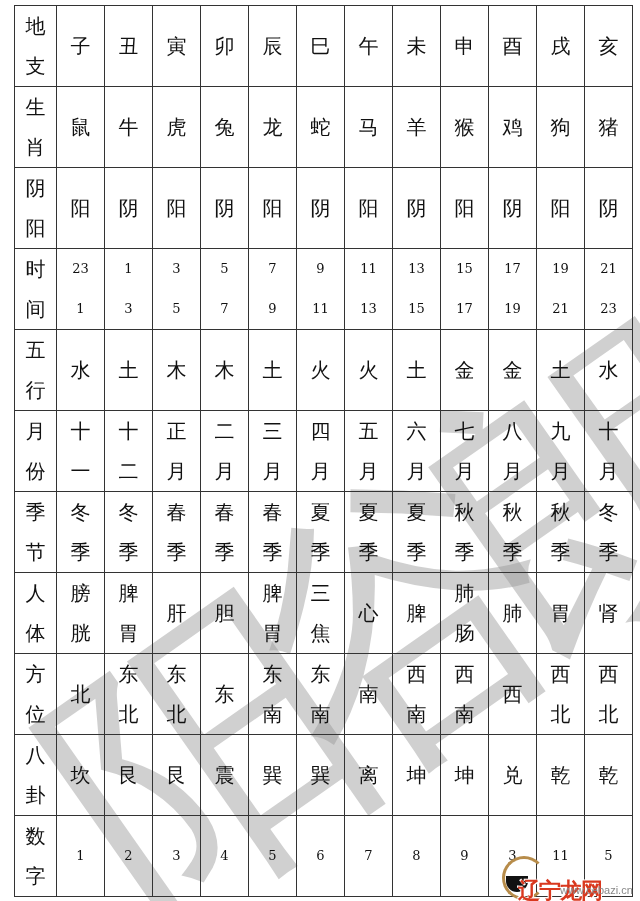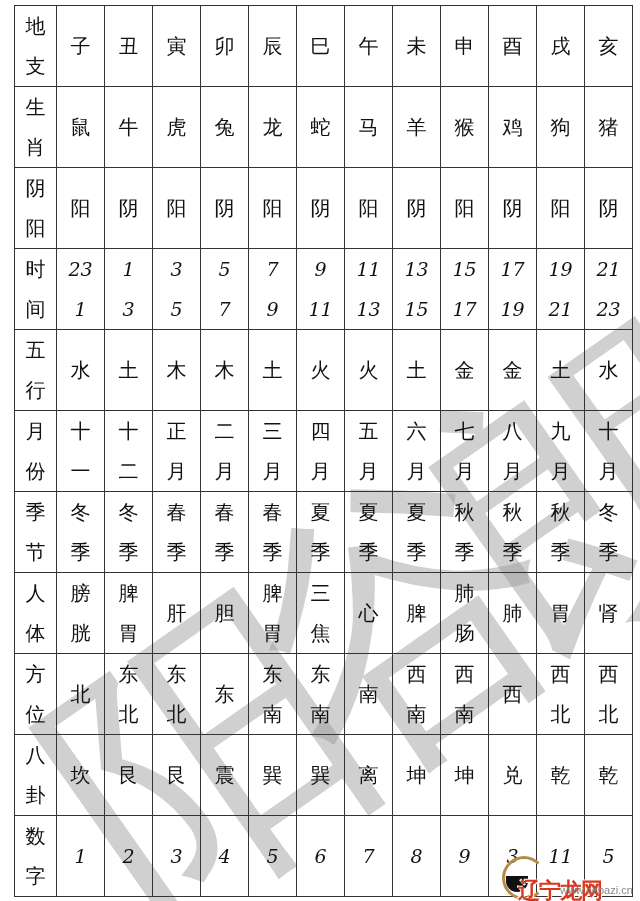--- a/index.html
+++ b/index.html
@@ -5,21 +5,21 @@
   html, body { margin:0; padding:0; background:#ffffff; }
   body { width:640px; height:901px; position:relative; overflow:hidden;
          font-family: "DejaVu Serif", "Liberation Serif", serif; color:#111; }
   table { position:absolute; left:14px; top:5px; border-collapse:collapse; table-layout:fixed; }
   td { border:1.5px solid #333; text-align:center; vertical-align:middle; padding:0;
        font-size:20px; line-height:40px; }
   td.hdr { width:41px; }
   td.cell { width:47px; }
   tr { height:81px; }
   .two { display:block; line-height:40px; }
-  .num { font-family: "DejaVu Serif", "Liberation Serif", serif; font-size:19px;font-style:italic; }
+  .num { font-family: "DejaVu Serif", "Liberation Serif", serif; font-size:13px; }
   .wm { position:absolute; pointer-events:none; }
   .wm-text { color:rgba(150,150,150,0.45); font-size:300px; font-family:"DejaVu Serif", serif;
              transform:rotate(-35deg); left:-20px; top:300px; letter-spacing:-60px; white-space:nowrap; }
   .logo { position:absolute; left:500px; top:848px; width:140px; height:50px; }
   .logo-circle { position:absolute; left:2px; top:8px; width:38px; height:38px; border-radius:50%;
                  border:3px solid #b78c4a; border-right-color:transparent; }
   .logo-yin { position:absolute; left:6px; top:28px; width:22px; height:16px; background:#111;
               border-radius:0 0 20px 20px; }
   .logo-name { position:absolute; left:18px; top:28px; font-size:22px; font-weight:bold; color:#d9381e;
                font-family:"DejaVu Sans", sans-serif; letter-spacing:-1px;

